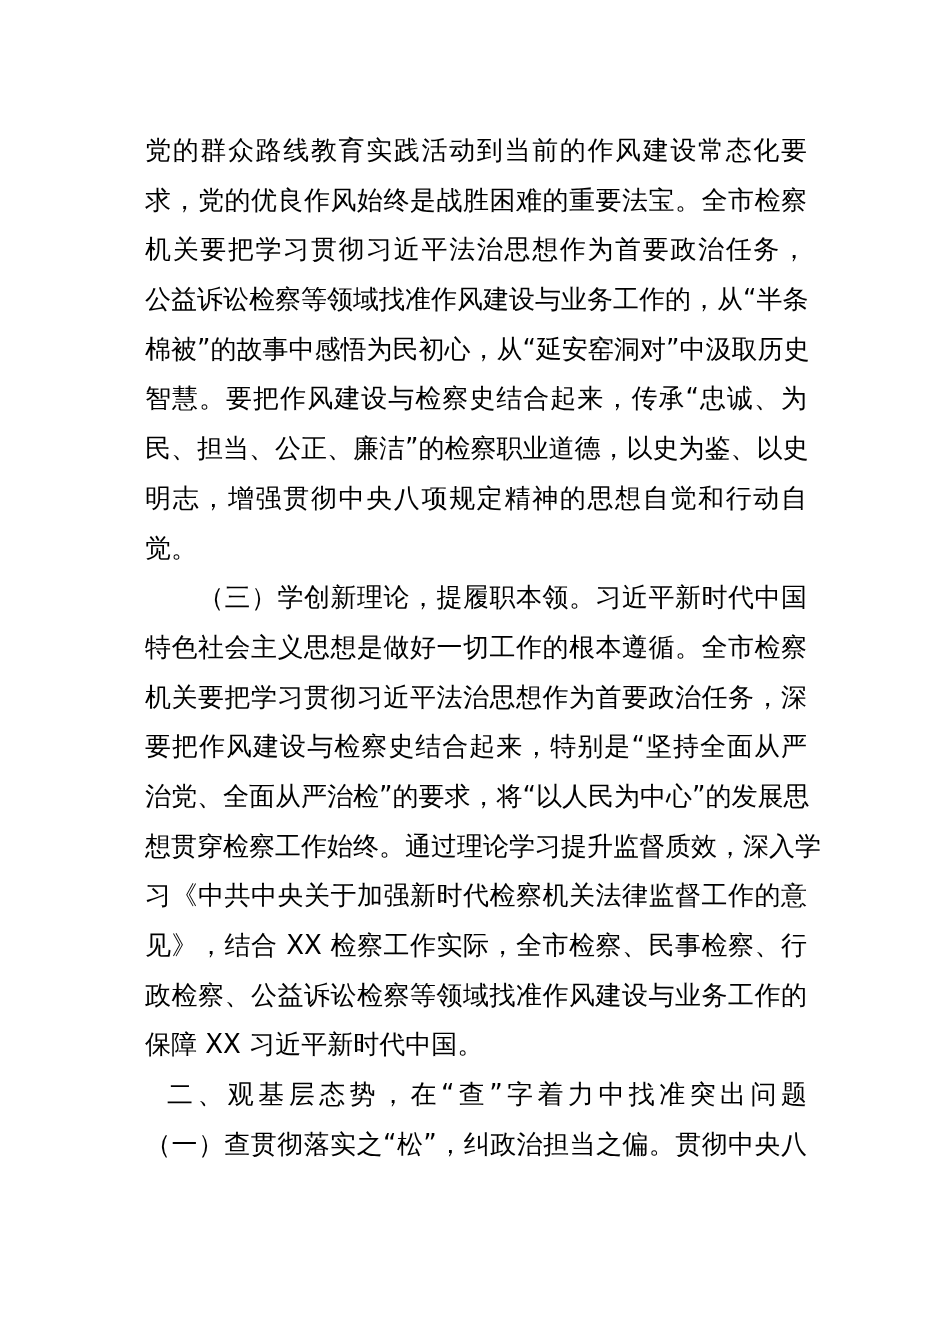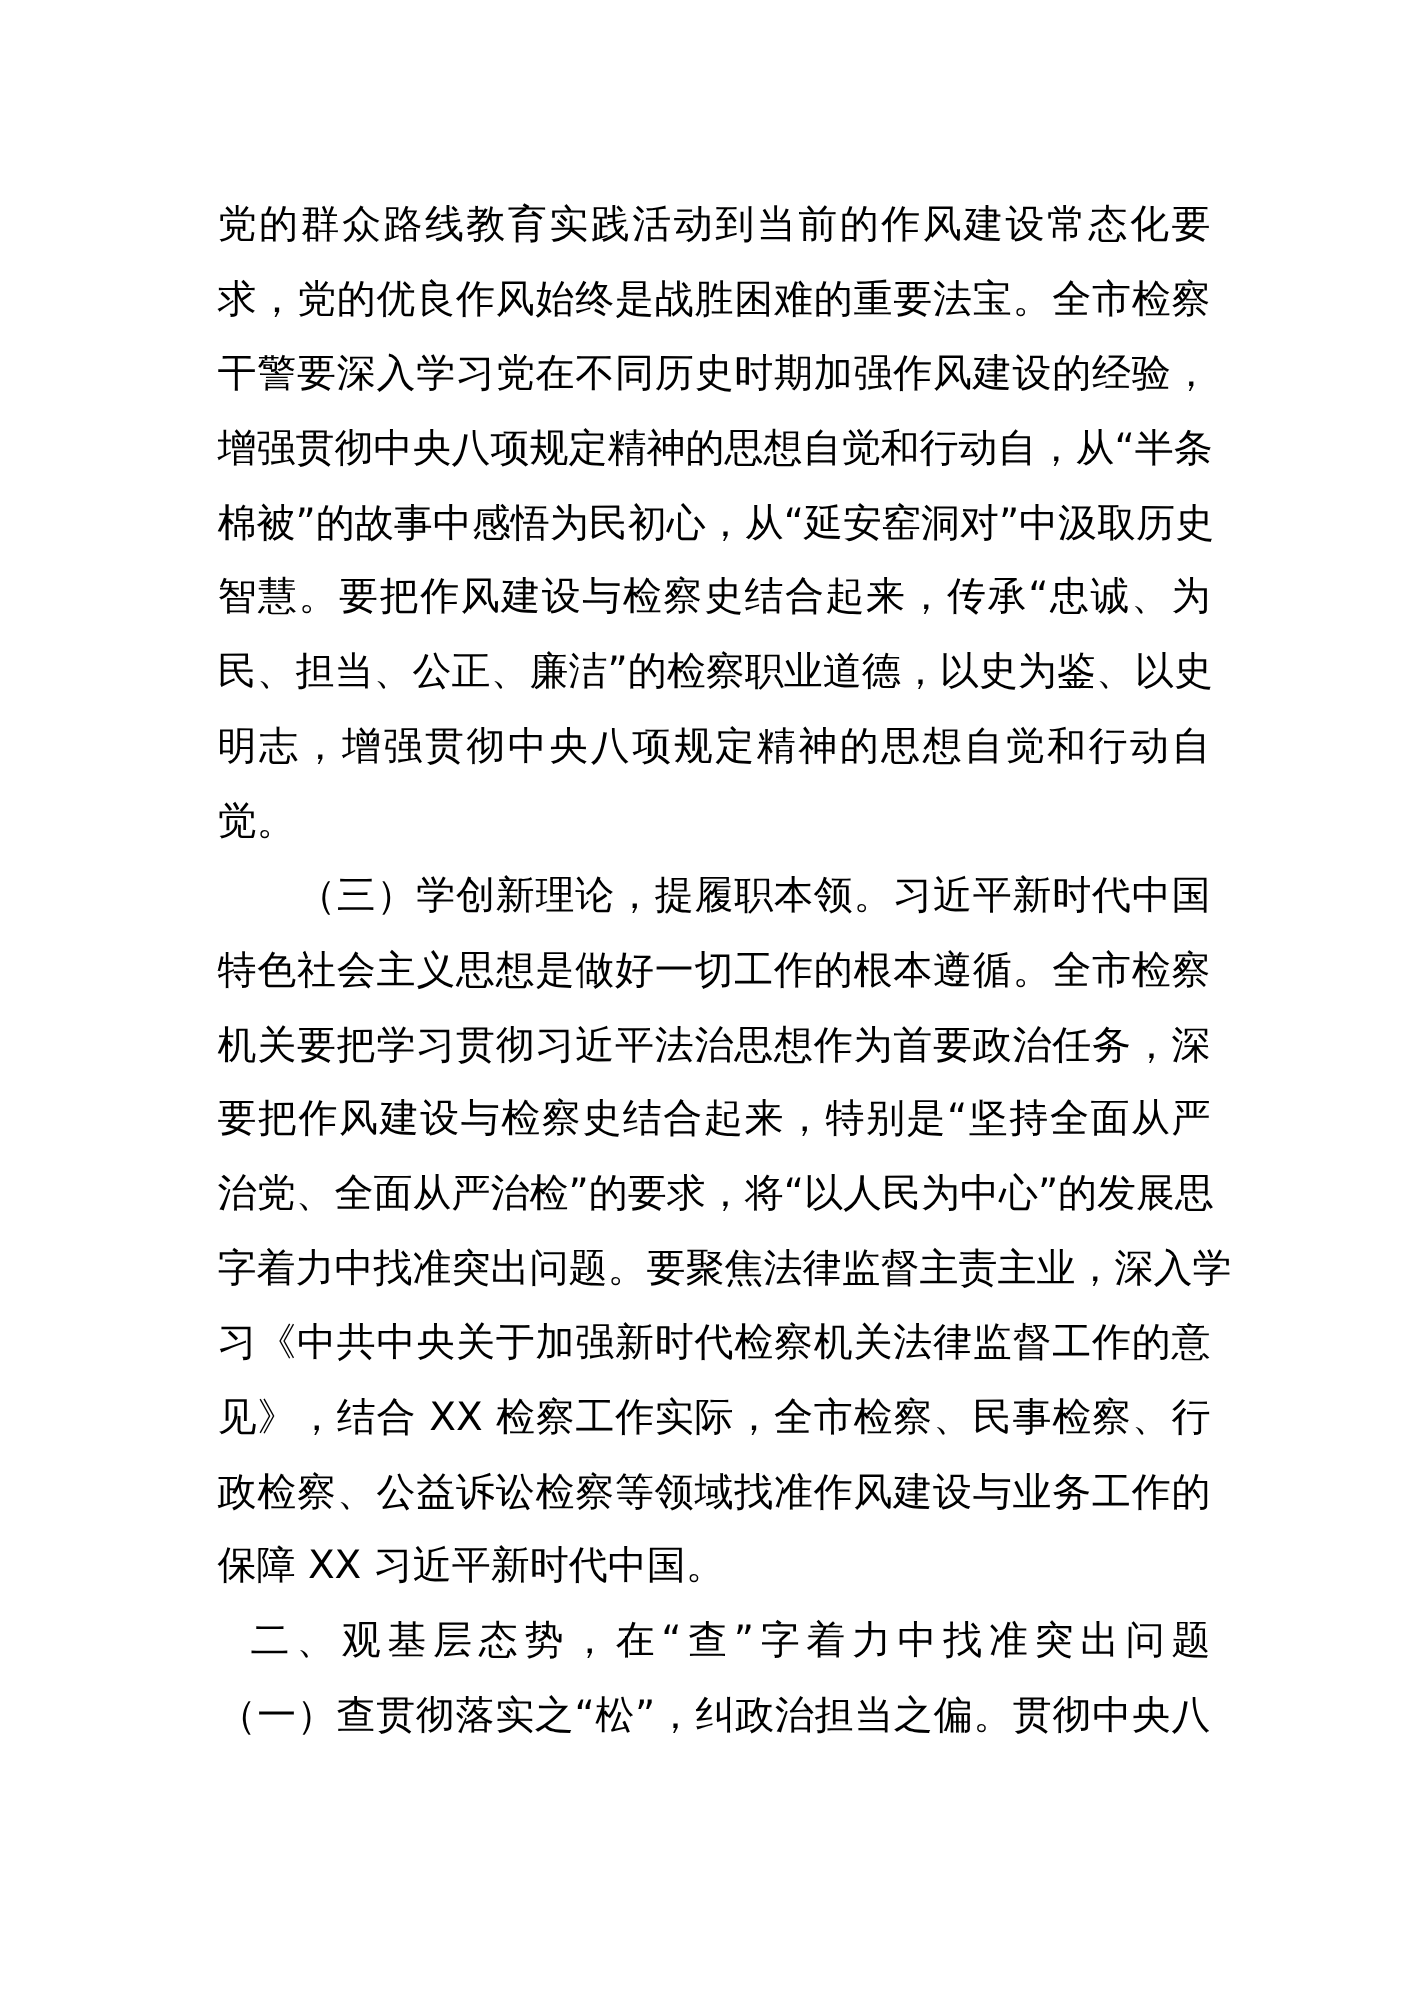--- a/index.html
+++ b/index.html
@@ -41,36 +41,36 @@
     }
   </style>
 </head>
 <body>
 
 <div class="page">
 
   <div>
     <div class="line">党的群众路线教育实践活动到当前的作风建设常态化要</div>
     <div class="line">求，党的优良作风始终是战胜困难的重要法宝。全市检察</div>
-    <div class="line">干警要深入学习党在不同历史时期加强作风建设的经验，</div>
-    <div class="line">增强贯彻中央八项规定精神的思想自觉和行动自，从“半条</div>
+    <div class="line">机关要把学习贯彻习近平法治思想作为首要政治任务，</div>
+    <div class="line">公益诉讼检察等领域找准作风建设与业务工作的，从“半条</div>
     <div class="line">棉被”的故事中感悟为民初心，从“延安窑洞对”中汲取历史</div>
     <div class="line">智慧。要把作风建设与检察史结合起来，传承“忠诚、为</div>
     <div class="line">民、担当、公正、廉洁”的检察职业道德，以史为鉴、以史</div>
     <div class="line">明志，增强贯彻中央八项规定精神的思想自觉和行动自</div>
     <div class="line last">觉。</div>
   </div>
 
   <div>
     <div class="line indent">（三）学创新理论，提履职本领。习近平新时代中国</div>
     <div class="line">特色社会主义思想是做好一切工作的根本遵循。全市检察</div>
     <div class="line">机关要把学习贯彻习近平法治思想作为首要政治任务，深</div>
     <div class="line">要把作风建设与检察史结合起来，特别是“坚持全面从严</div>
     <div class="line">治党、全面从严治检”的要求，将“以人民为中心”的发展思</div>
-    <div class="line">字着力中找准突出问题。要聚焦法律监督主责主业，深入学</div>
+    <div class="line">想贯穿检察工作始终。通过理论学习提升监督质效，深入学</div>
     <div class="line">习《中共中央关于加强新时代检察机关法律监督工作的意</div>
     <div class="line">见》，结合 XX 检察工作实际，全市检察、民事检察、行</div>
     <div class="line">政检察、公益诉讼检察等领域找准作风建设与业务工作的</div>
     <div class="line last">保障 XX 习近平新时代中国。</div>
   </div>
 
   <div>
     <div class="line indent-sm">二、观基层态势，在“查”字着力中找准突出问题</div>
   </div>
 

